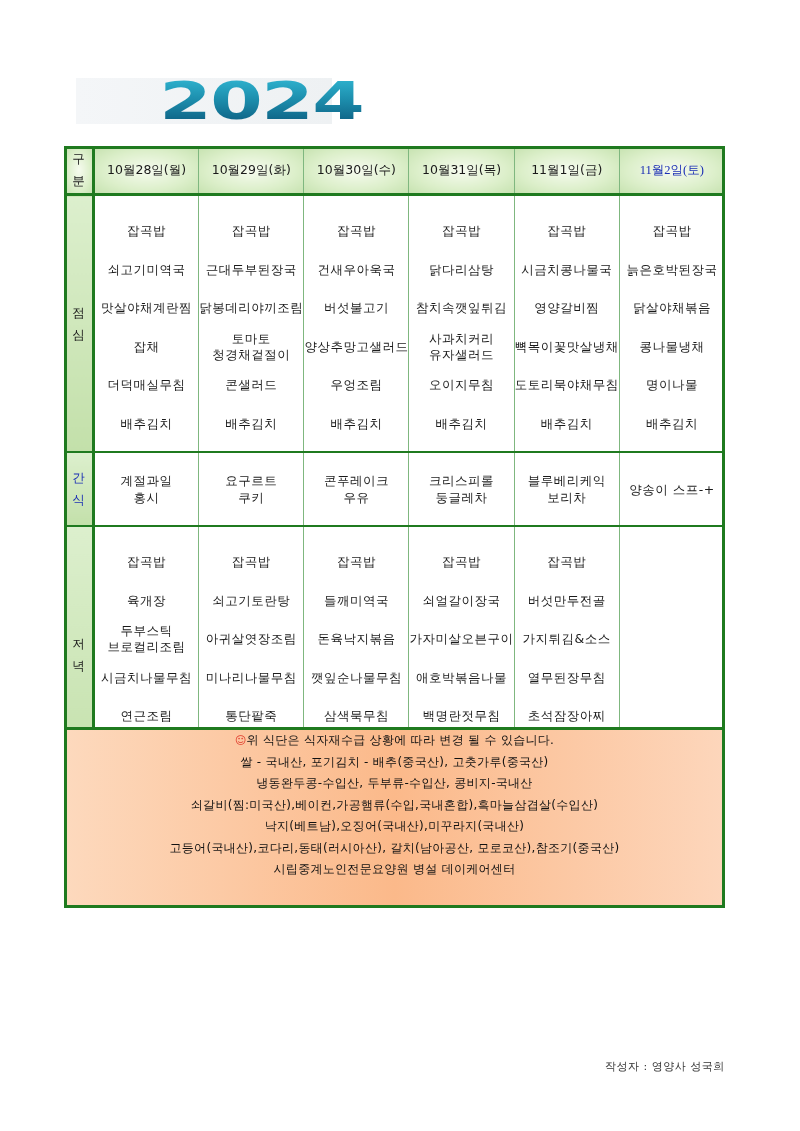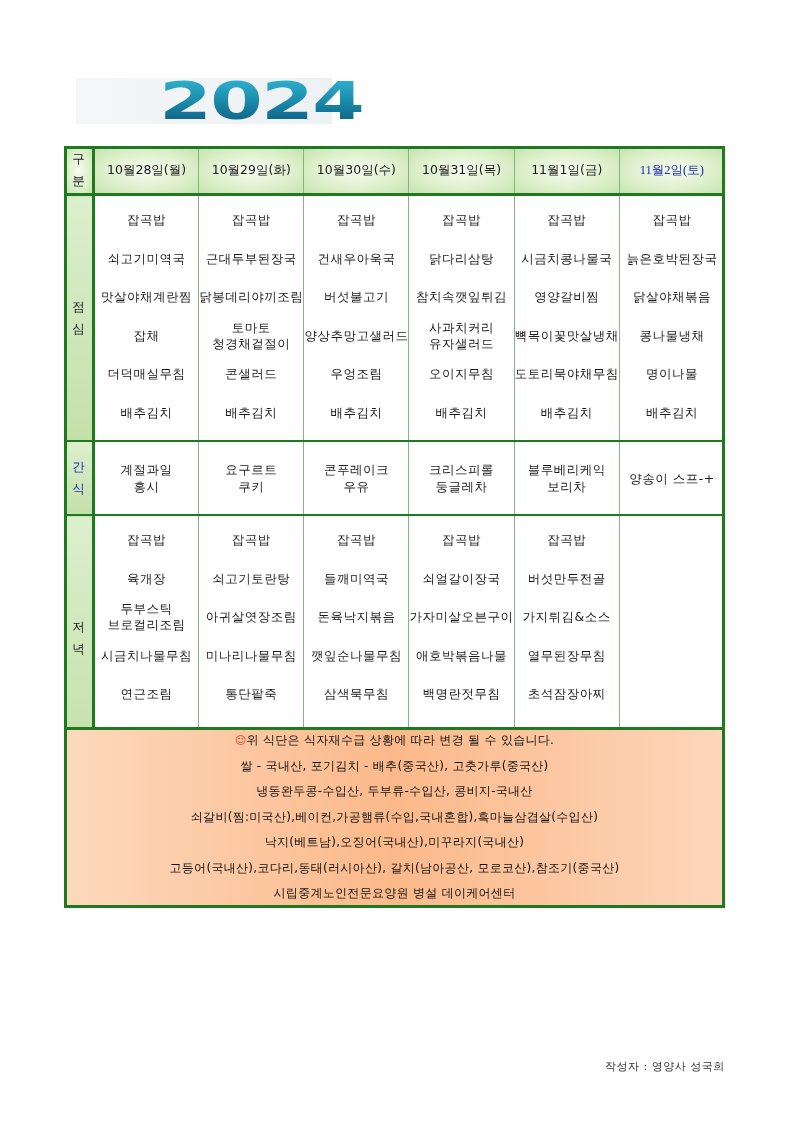--- a/index.html
+++ b/index.html
@@ -26,29 +26,29 @@
 
   table.menu { position: absolute; left: 64px; top: 146px; width: 661px; border-collapse: collapse; table-layout: fixed; }
   table.menu td, table.menu th { border: 1px solid #7fb77f; padding: 0; text-align: center; vertical-align: middle; font-size: 12.5px; font-weight: normal; }
   table.menu .hdr th { height: 46px; background: radial-gradient(ellipse at center,#f6fbef 0%,#dcefca 60%,#c6e2b0 100%); border-bottom: 3px solid #1f7a1f; font-size: 12.5px; }
   table.menu .hdr th.sat { color: #1b2fb4; font-family: Liberation Serif, serif; }
   th.gubun, td.label { width: 27px; background: linear-gradient(180deg,#dcefcd,#c3e0aa); border-right: 3px solid #1f7a1f !important; font-size: 13px; line-height: 22px; }
   td.label.snack { color: #1b2fb4; }
   tr.lunch td { height: 228px; }
   tr.snack td { height: 72px; border-top: 2px solid #1f7a1f; border-bottom: 2px solid #1f7a1f; }
   tr.dinner td { height: 230px; }
-  .items { display: flex; flex-direction: column; justify-content: space-between; height: 100%; padding: 5px 0 8px 0; box-sizing: border-box; }
+  .items { display: flex; flex-direction: column; justify-content: space-between; height: 100%; padding: 16px 0 8px 0; box-sizing: border-box; }
   .item { height: 38.5px; display: flex; align-items: center; justify-content: center; text-align: center; line-height: 16px; white-space: pre-line; letter-spacing: 0.5px; }
   .snack-cell { white-space: pre-line; line-height: 17px; letter-spacing: 0.5px; }
 
   .notice {
     position: absolute; left: 67px; top: 727px; width: 655px; height: 178px;
     background: linear-gradient(90deg,#fdd9bd 0%,#fbb98a 50%,#fdd6bb 100%);
     border-top: 3px solid #1f7a1f; box-sizing: border-box;
-    display: flex; flex-direction: column; align-items: center; justify-content: space-between;
+    display: flex; flex-direction: column; align-items: center; justify-content: flex-start;
     font-size: 12px; line-height: 21.5px; color: #111;
   }
   .notice .line { white-space: nowrap; letter-spacing: 0.3px; }
   .smile { color: #e03a2a; font-size: 11px; }
 
   .author { position: absolute; left: 605px; top: 1059px; font-size: 11px; color: #333; letter-spacing: 0.5px; text-align: right; }
 </style>
 </head>
 <body>
 

